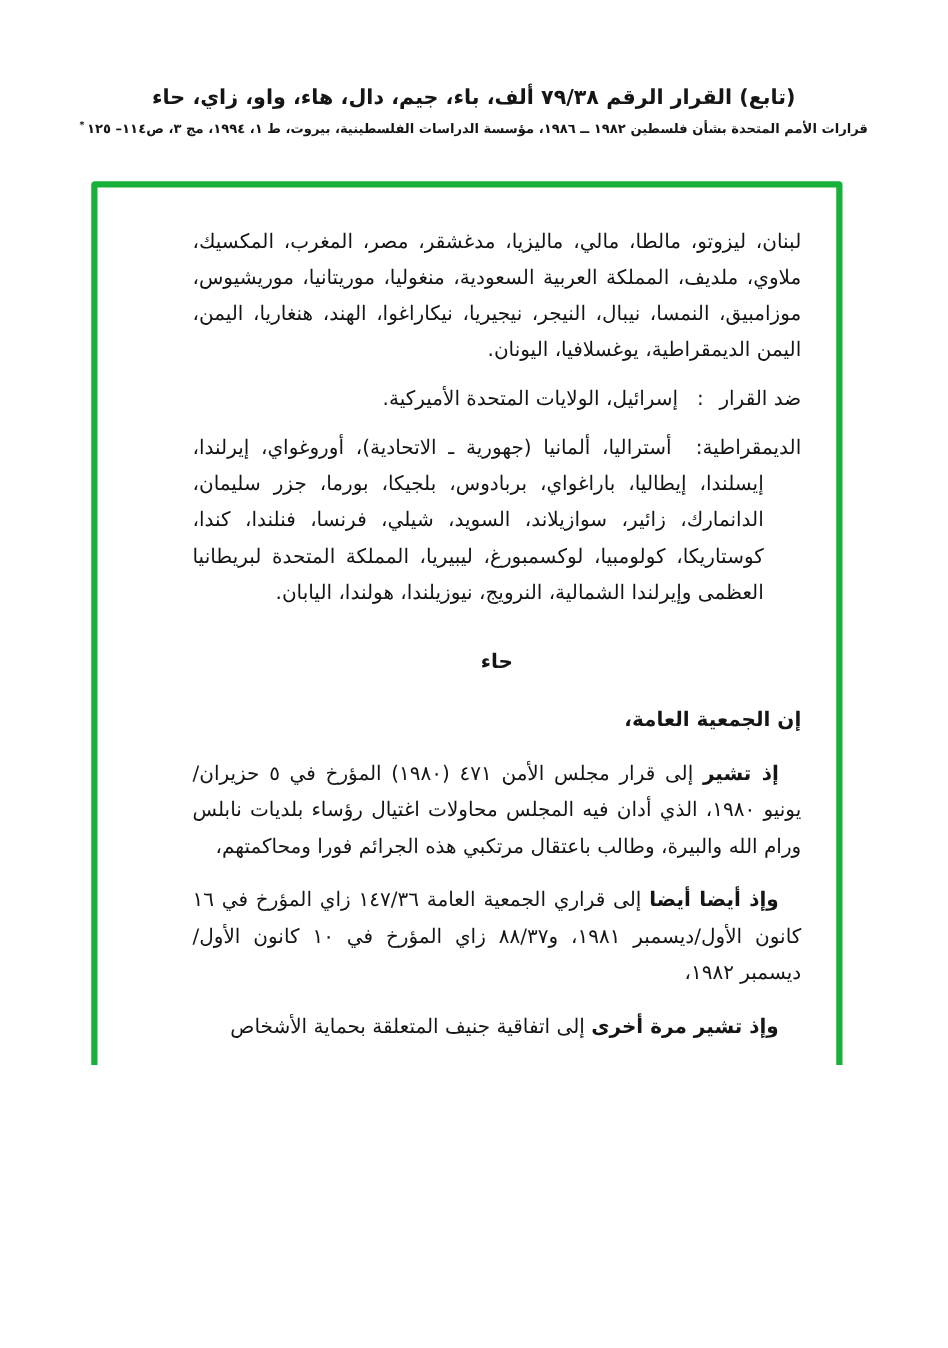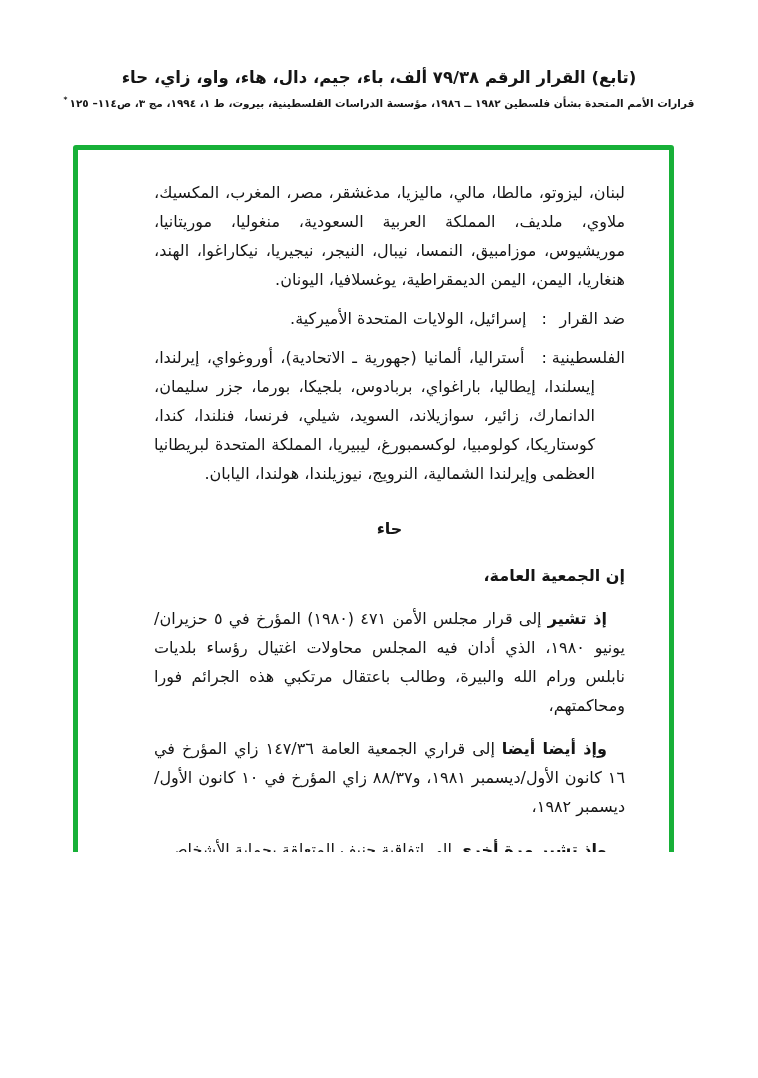--- a/index.html
+++ b/index.html
@@ -47,21 +47,21 @@
     width: 601px;
     height: 827px;
     box-sizing: border-box;
     border: 5px solid #17b038;
     border-radius: 3px;
     background: #ffffff;
   }
   .content {
     position: absolute;
     top: 0; bottom: 0; left: 0; right: 0;
-    padding: 28px 44px 18px 76px;
+    padding: 28px 28px 18px 76px;
     overflow: hidden;
     font-size: 16px;
     line-height: 29px;
     text-align: justify;
   }
   .countries {
     margin: 0 0 10px 0;
   }
   .vote-block {
     margin: 0 0 10px 0;
@@ -122,21 +122,21 @@
     <div class="content">
 
       <p class="countries">لبنان، ليزوتو، مالطا، مالي، ماليزيا، مدغشقر، مصر، المغرب، المكسيك، ملاوي، ملديف، المملكة العربية السعودية، منغوليا، موريتانيا، موريشيوس، موزامبيق، النمسا، نيبال، النيجر، نيجيريا، نيكاراغوا، الهند، هنغاريا، اليمن، اليمن الديمقراطية، يوغسلافيا، اليونان.</p>
 
       <div class="vote-block">
         <span class="vote-label">ضد القرار</span><span class="vote-colon">:</span>
         <span>إسرائيل، الولايات المتحدة الأميركية.</span>
       </div>
 
       <div class="vote-block">
-        <span class="vote-label">الفلسطينية</span><span class="vote-colon">:</span>
+        <span class="vote-label">الديمقراطية</span><span class="vote-colon">:</span>
         <span>أستراليا، ألمانيا (جهورية ـ الاتحادية)، أوروغواي، إيرلندا، إيسلندا، إيطاليا، باراغواي، بربادوس، بلجيكا، بورما، جزر سليمان، الدانمارك، زائير، سوازيلاند، السويد، شيلي، فرنسا، فنلندا، كندا، كوستاريكا، كولومبيا، لوكسمبورغ، ليبيريا، المملكة المتحدة لبريطانيا العظمى وإيرلندا الشمالية، النرويج، نيوزيلندا، هولندا، اليابان.</span>
       </div>
 
 
       <div class="section-heading">حاء</div>
 
       <p class="preamble-intro">إن الجمعية العامة،</p>
 
       <p class="para">
         <span class="lead">إذ تشير</span><span> إلى قرار مجلس الأمن ٤٧١ (١٩٨٠) المؤرخ في ٥ حزيران/يونيو ١٩٨٠، الذي أدان فيه المجلس محاولات اغتيال رؤساء بلديات نابلس ورام الله والبيرة، وطالب باعتقال مرتكبي هذه الجرائم فورا ومحاكمتهم،</span>

